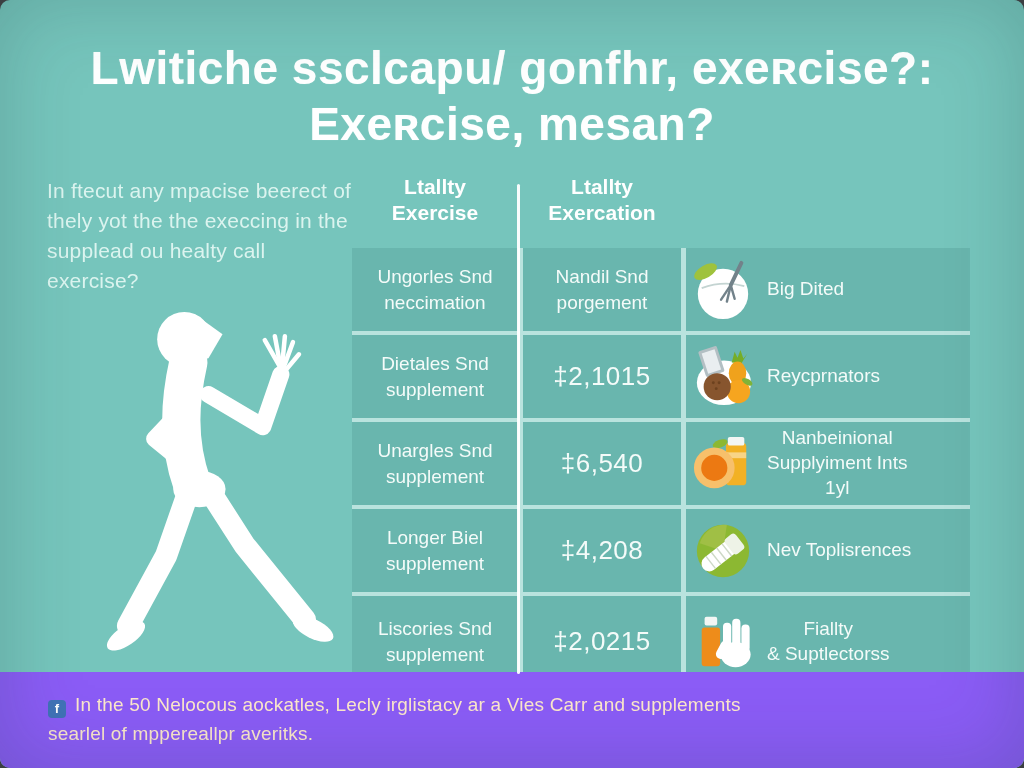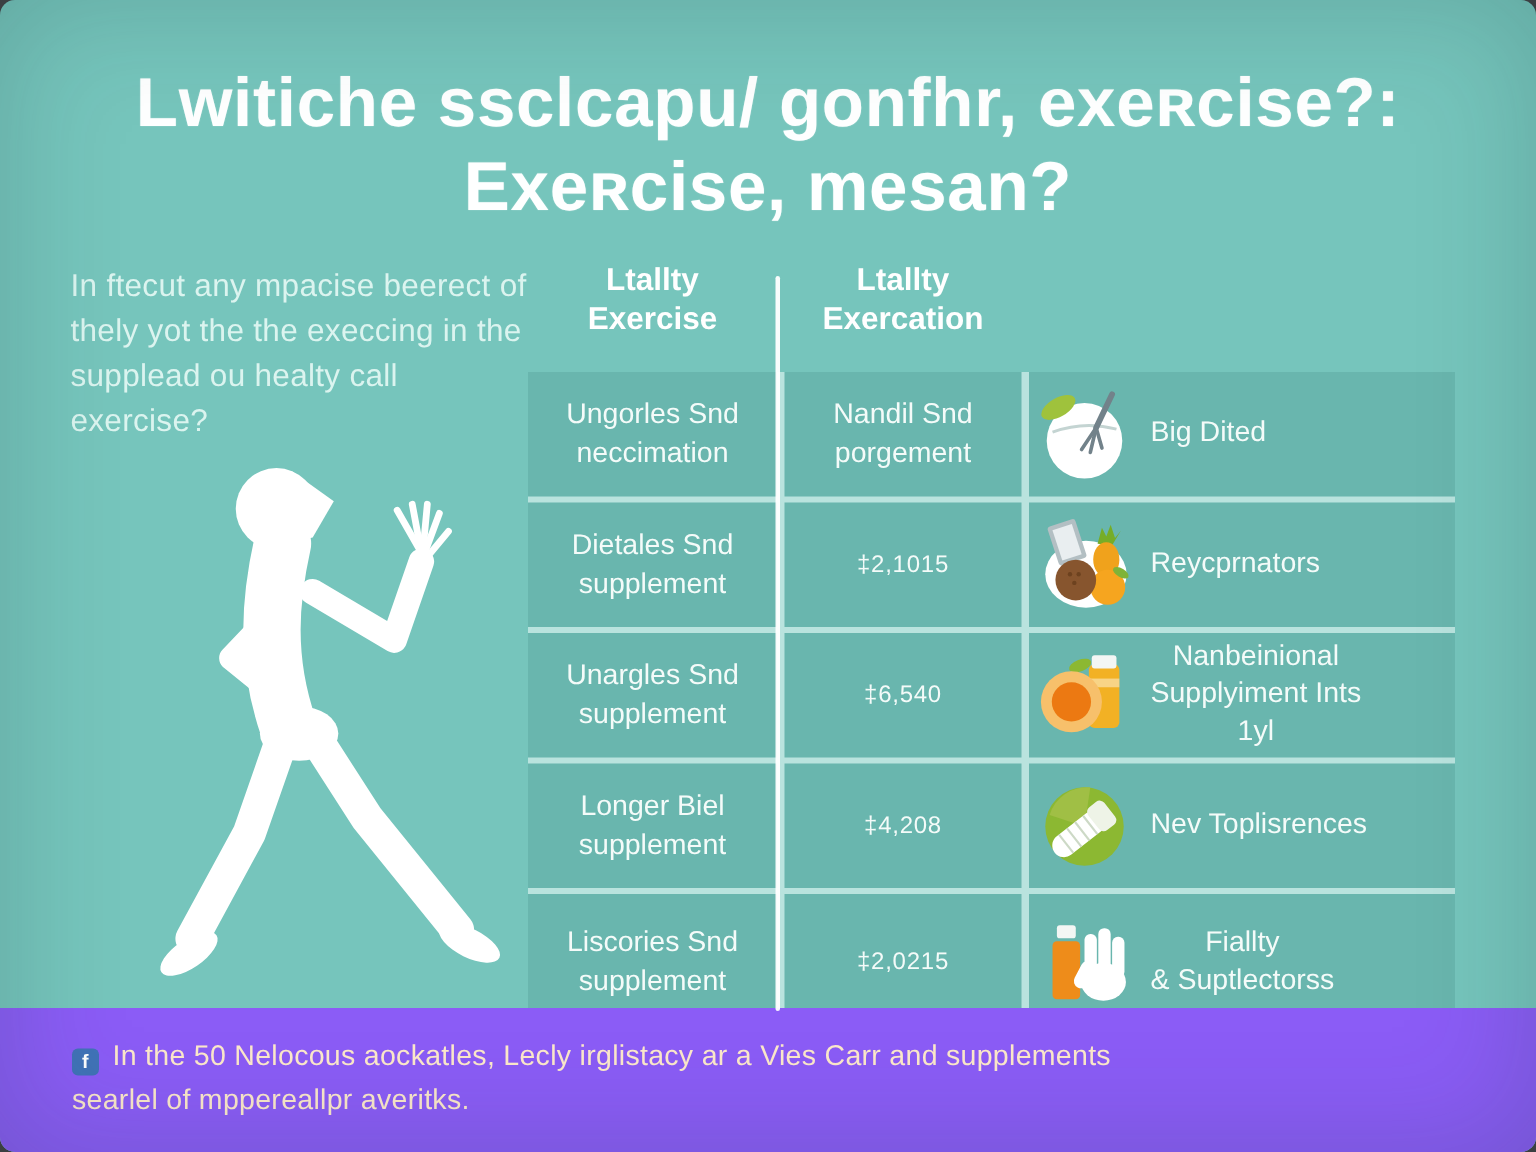--- a/index.html
+++ b/index.html
@@ -42,21 +42,21 @@
     display:flex; flex-direction:column; gap:4px;
     background:rgba(240,252,250,0.55); position:relative;
   }
   .row { display:grid; grid-template-columns:166px 158px 284px; column-gap:5px; height:83px; }
   .row:last-child { height:92px; }
   .cell {
     background:#69b6ae; color:#f4fbf9; display:flex;
     align-items:center; justify-content:center; text-align:center;
     font-size:19px; line-height:1.35; white-space:pre-line;
   }
-  .cell.num { font-size:16px; letter-spacing:0.5px; }
+  .cell.num { font-size:26px; letter-spacing:0.5px; }
   .cell.iconcell { justify-content:flex-start; text-align:center; padding-left:6px; }
   .iconcell .lbl { margin-left:13px; font-size:19px; line-height:1.3; white-space:pre-line; }
   .divider {
     position:absolute; left:165px; top:12px; width:3px; height:490px;
     background:rgba(255,255,255,0.95); border-radius:2px; z-index:3;
   }
   .icon { width:62px; height:62px; flex:0 0 62px; }
   
   .footer { position:absolute; left:0; top:672px; width:1024px; height:96px; background:#8b5cf6; }
   .footer-text {

